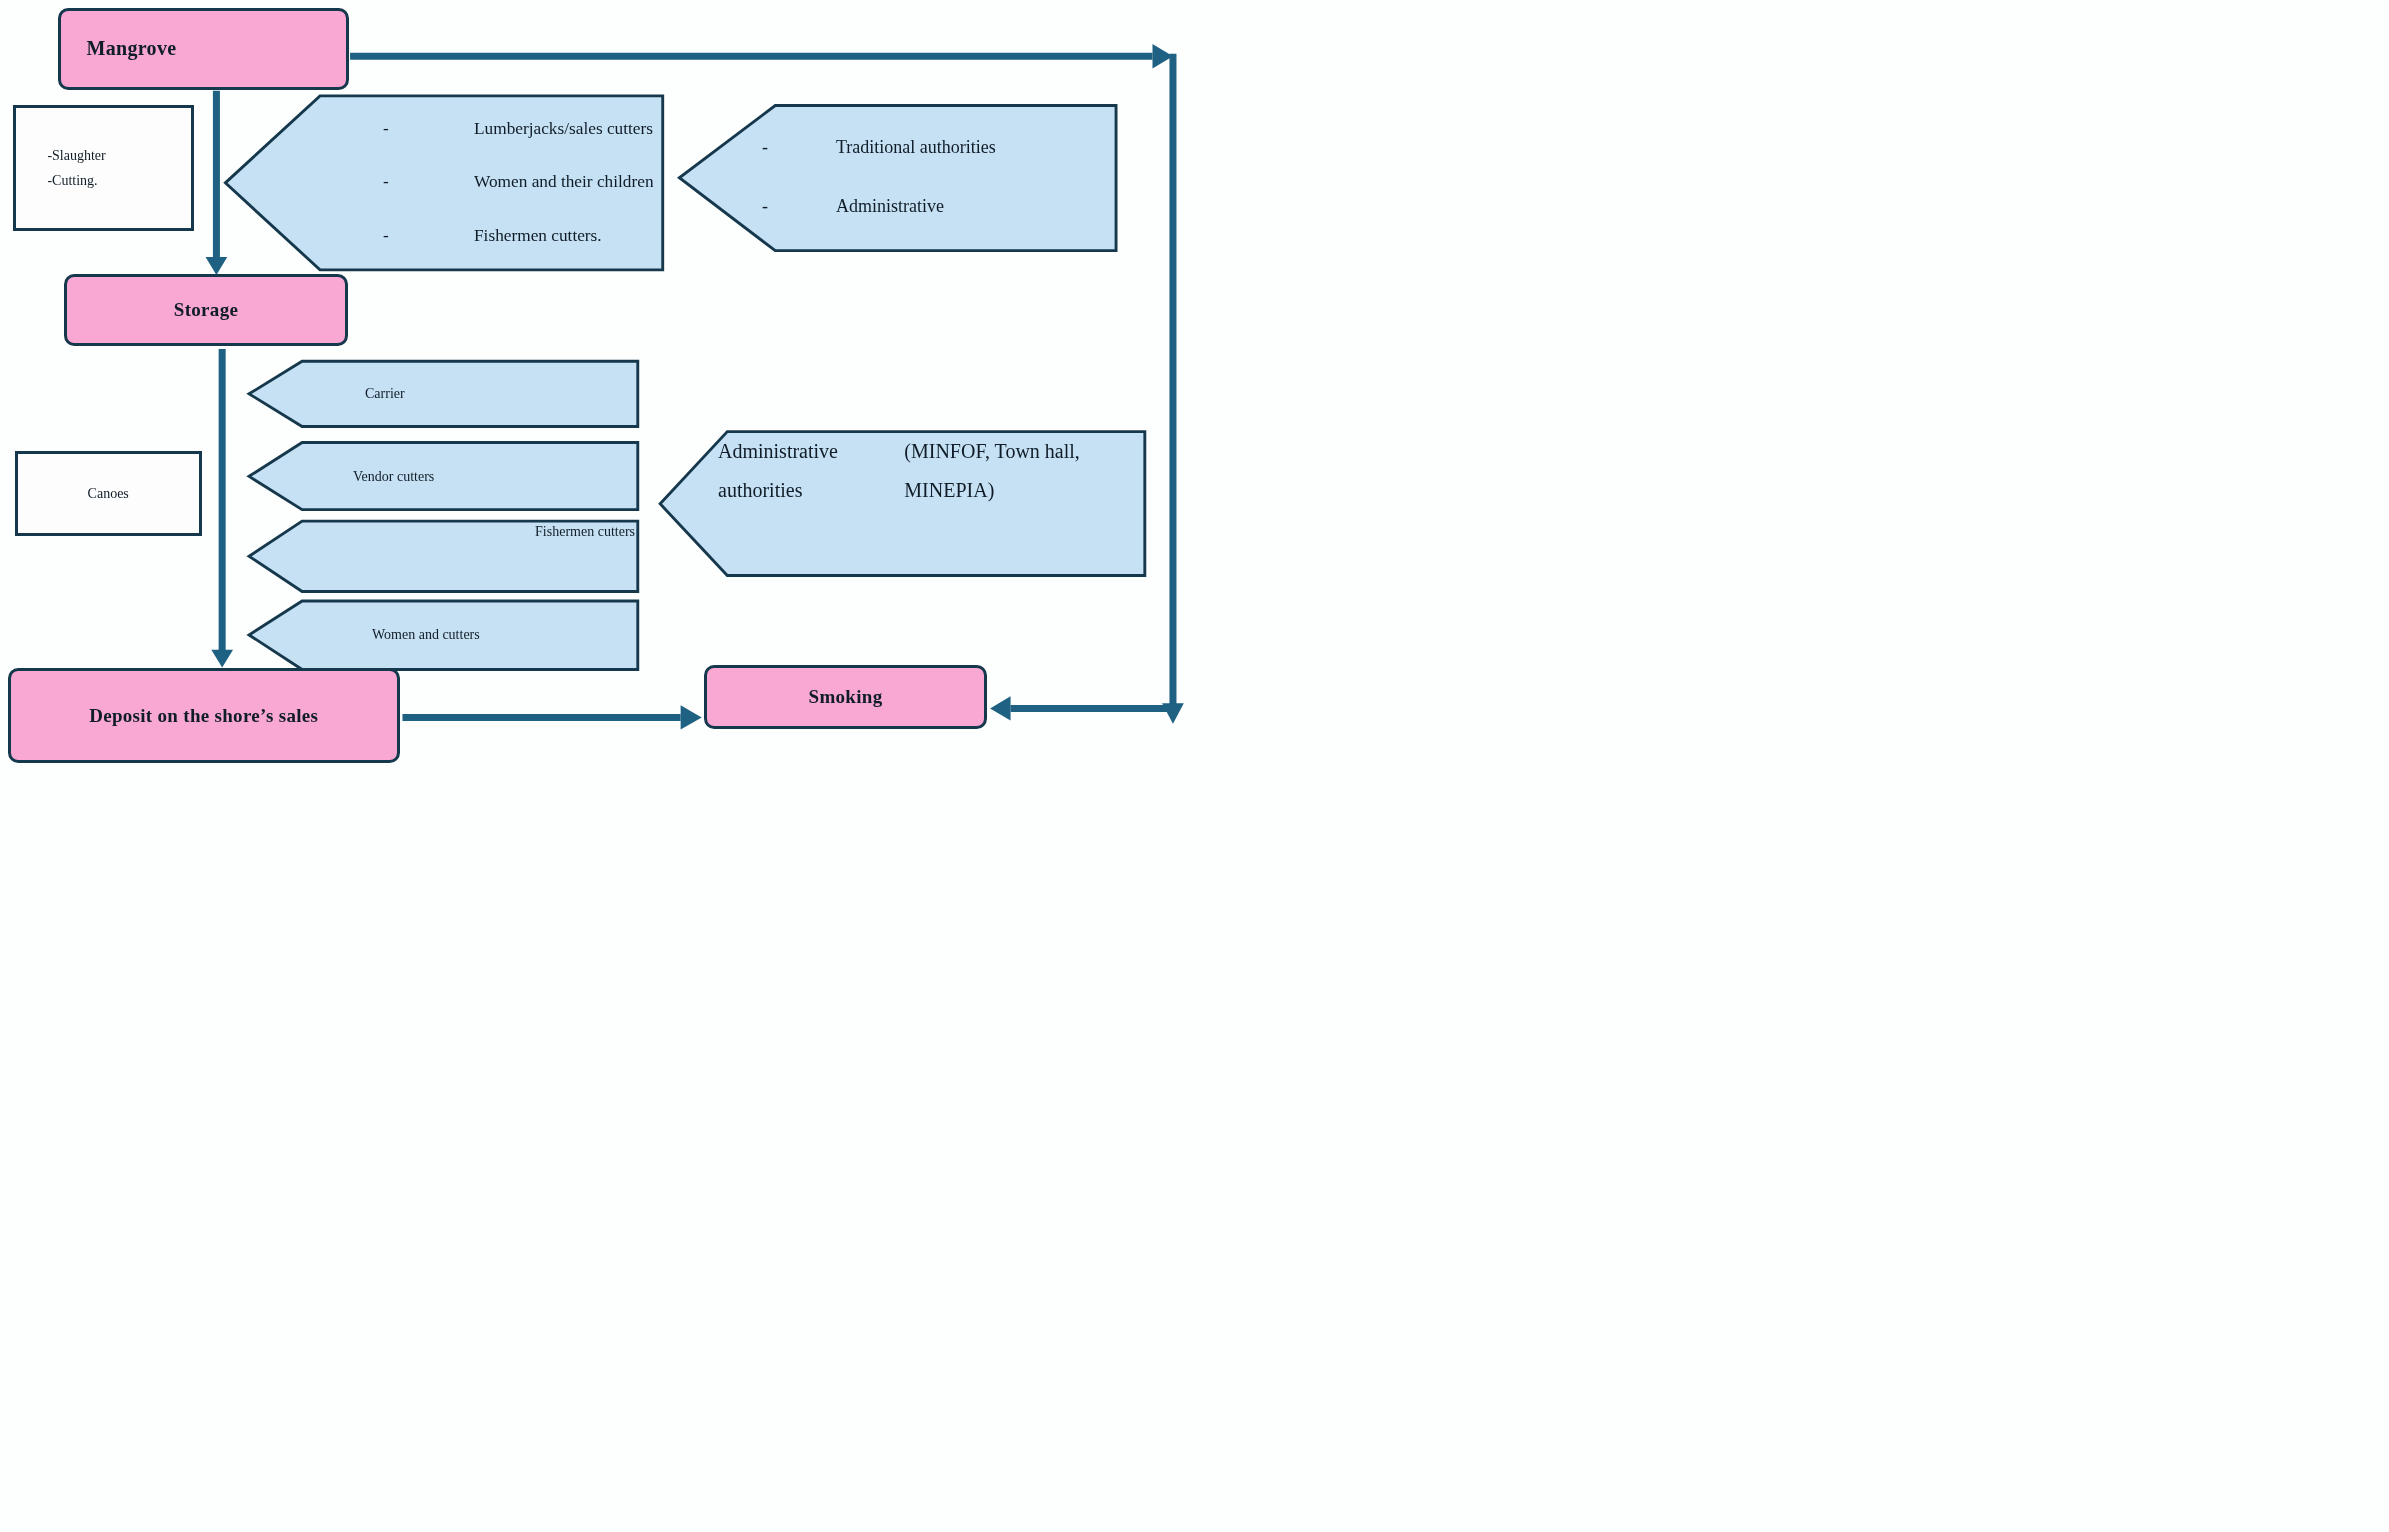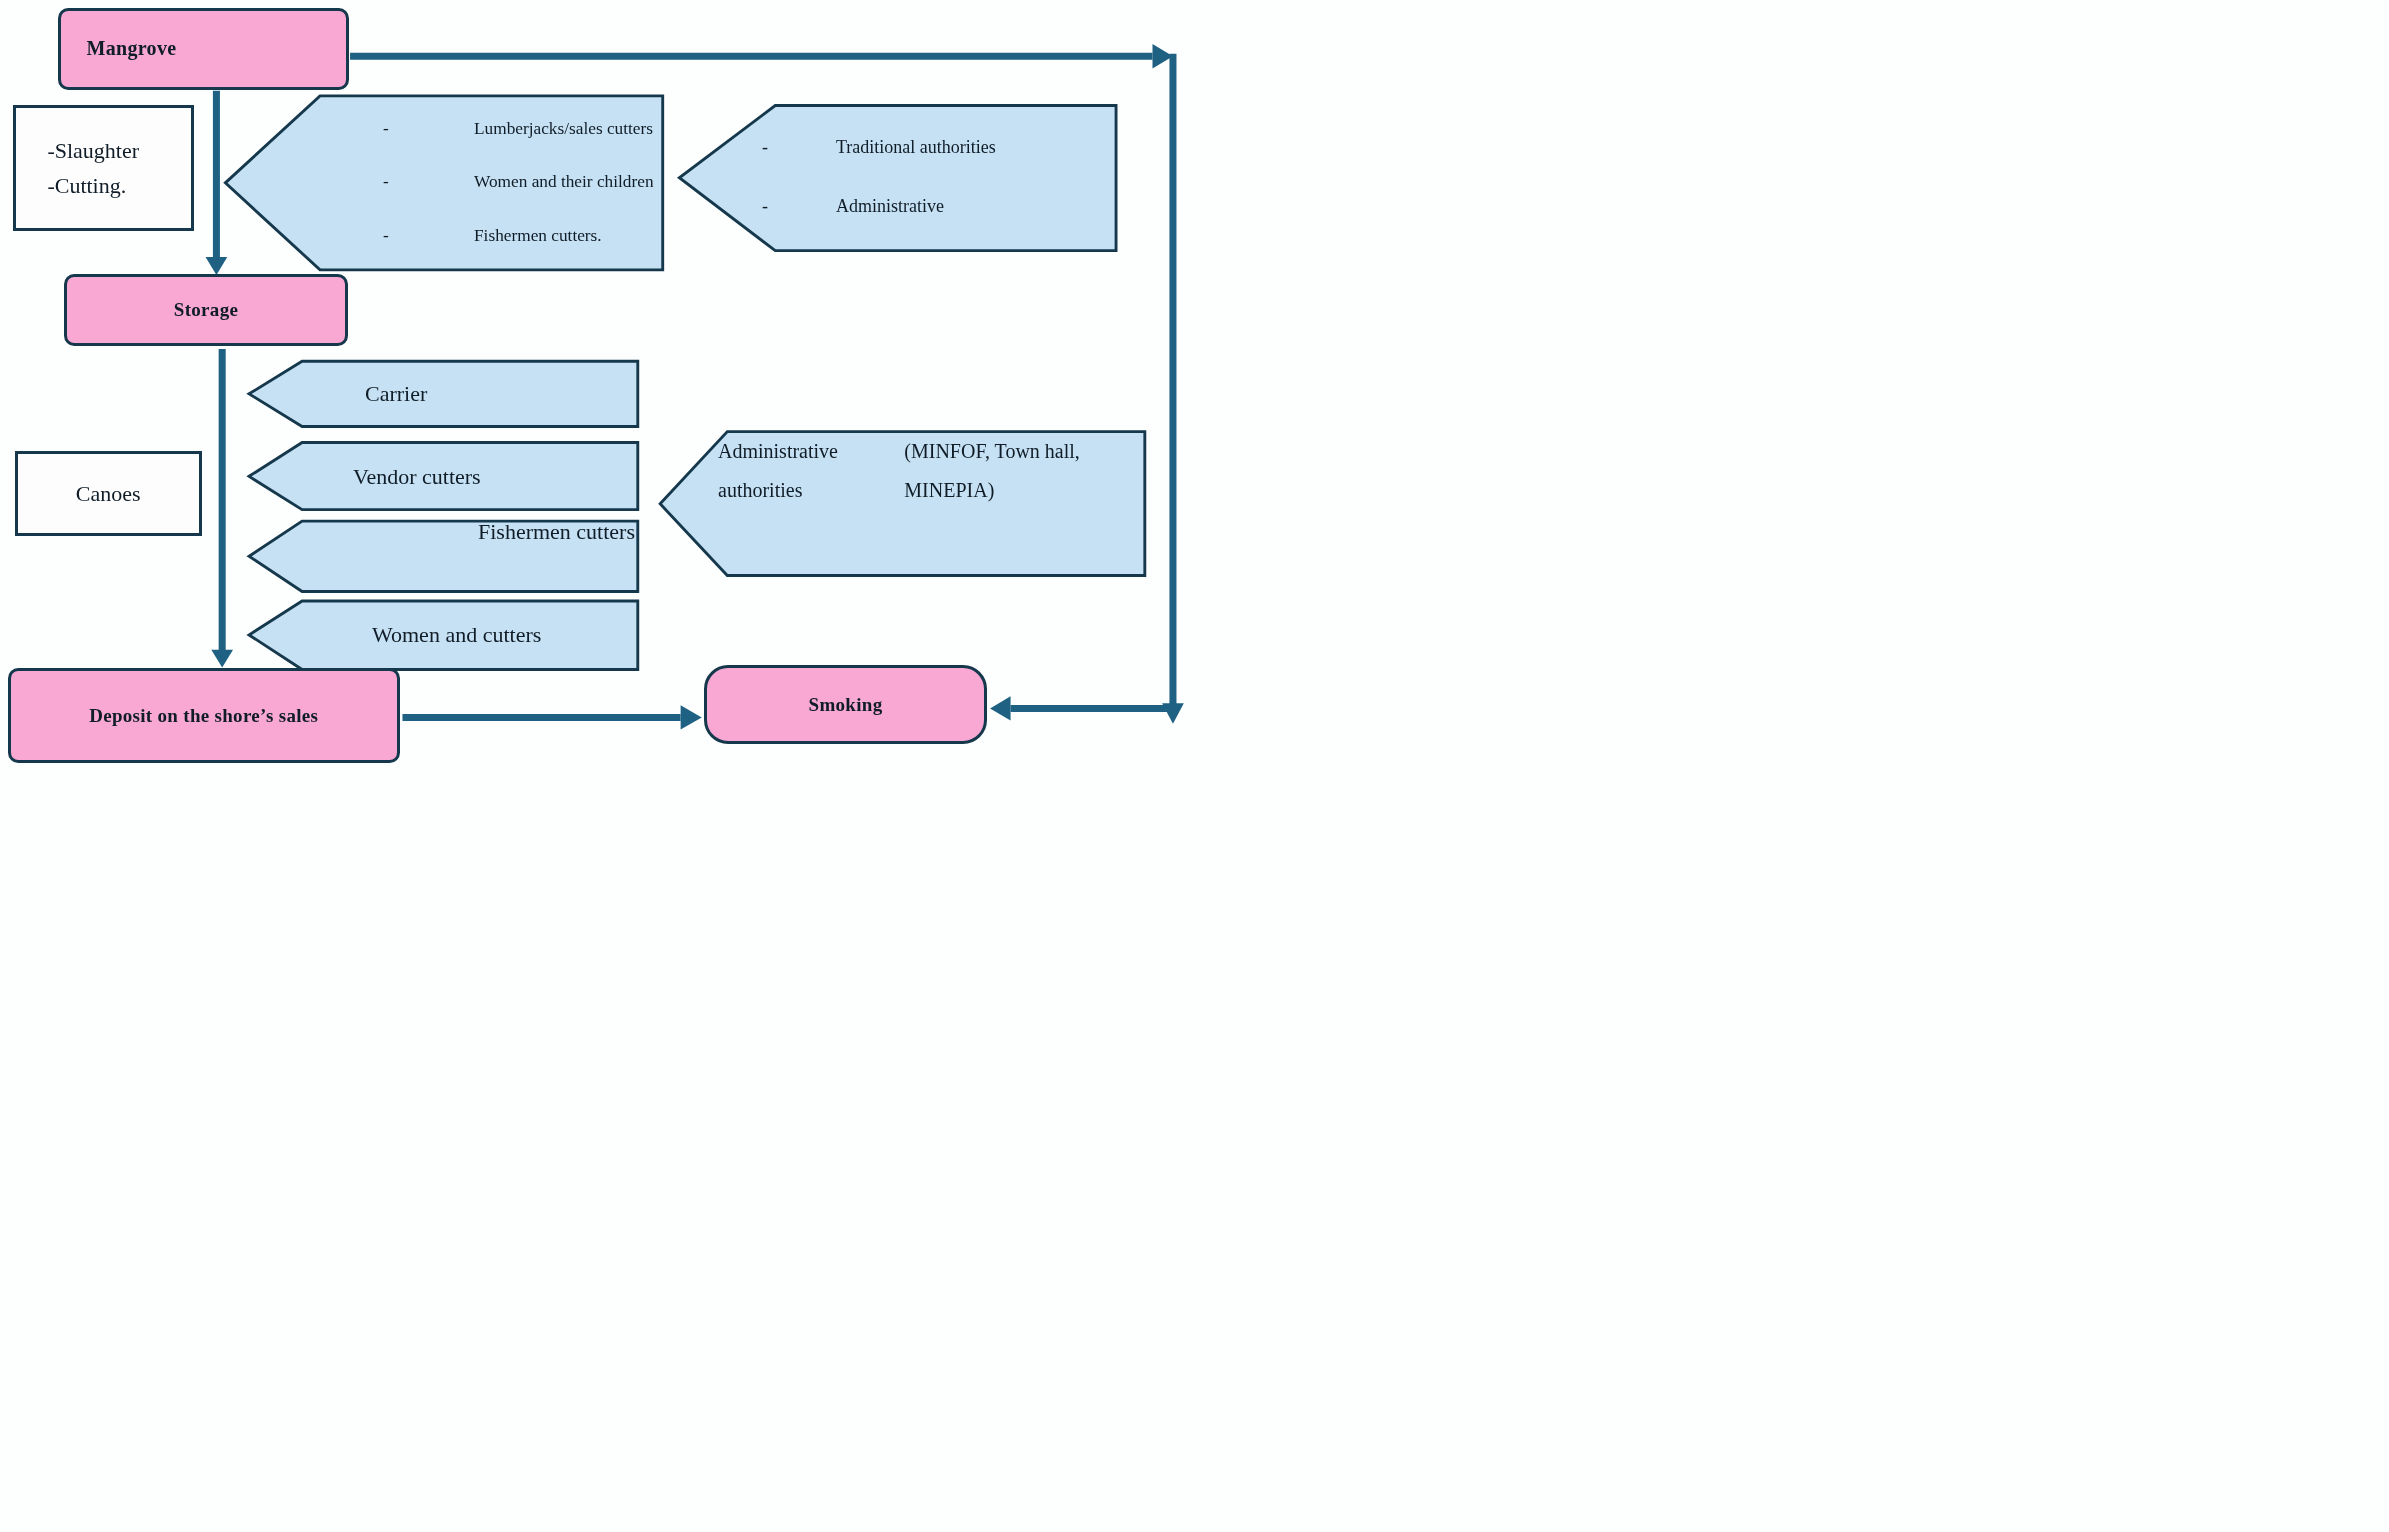--- a/index.html
+++ b/index.html
@@ -18,21 +18,21 @@
     background:#f9a8d4;
     border:3.2px solid #16384c;
     display:flex;align-items:center;
   }
   .round{border-radius:10.2px;}
   .white{background:#fdfdfd;}
   .bold-label{font-weight:bold;font-size:19px;letter-spacing:0.3px;}
   .centered{justify-content:center;}
   .overlay{position:absolute;box-sizing:border-box;display:flex;}
   .v-center{align-items:center;}
-  .plain{font-size:22px;}
+  .plain{font-size:14px;}
   .list-col{flex-direction:column;justify-content:space-around;}
   .li{display:flex;align-items:baseline;font-size:17.3px;}
   .li .dash{display:inline-block;}
   .actors .li{padding-left:158px;}
   .actors .dash{width:91px;}
   .auth .li{padding-left:83px;font-size:18px;}
   .auth .dash{width:74px;}
   .admin-lines{flex-direction:row;justify-content:center;padding-left:58px;font-size:20px;line-height:1.95;}
 </style>
 </head>
@@ -95,21 +95,21 @@
   </div>
 
   <div class="node white centered" style="left:14.7px;top:451px;width:187px;height:85px;">
     <span class="plain">Canoes</span>
   </div>
 
   <div class="node round centered" style="left:7.7px;top:668px;width:392px;height:95px;">
     <span class="bold-label">Deposit on the shore’s sales</span>
   </div>
 
-  <div class="node round centered" style="left:704px;top:665px;width:283px;height:79px;border-radius:24px;">
+  <div class="node round centered" style="left:704px;top:665px;width:283px;height:64px;">
     <span class="bold-label">Smoking</span>
   </div>
 
   <div class="overlay list-col actors" style="left:225px;top:102px;width:437px;height:161px;">
     <div class="li">
       <span class="dash">-</span>
       <span>Lumberjacks/sales cutters</span>
     </div>
     <div class="li">
       <span class="dash">-</span>

